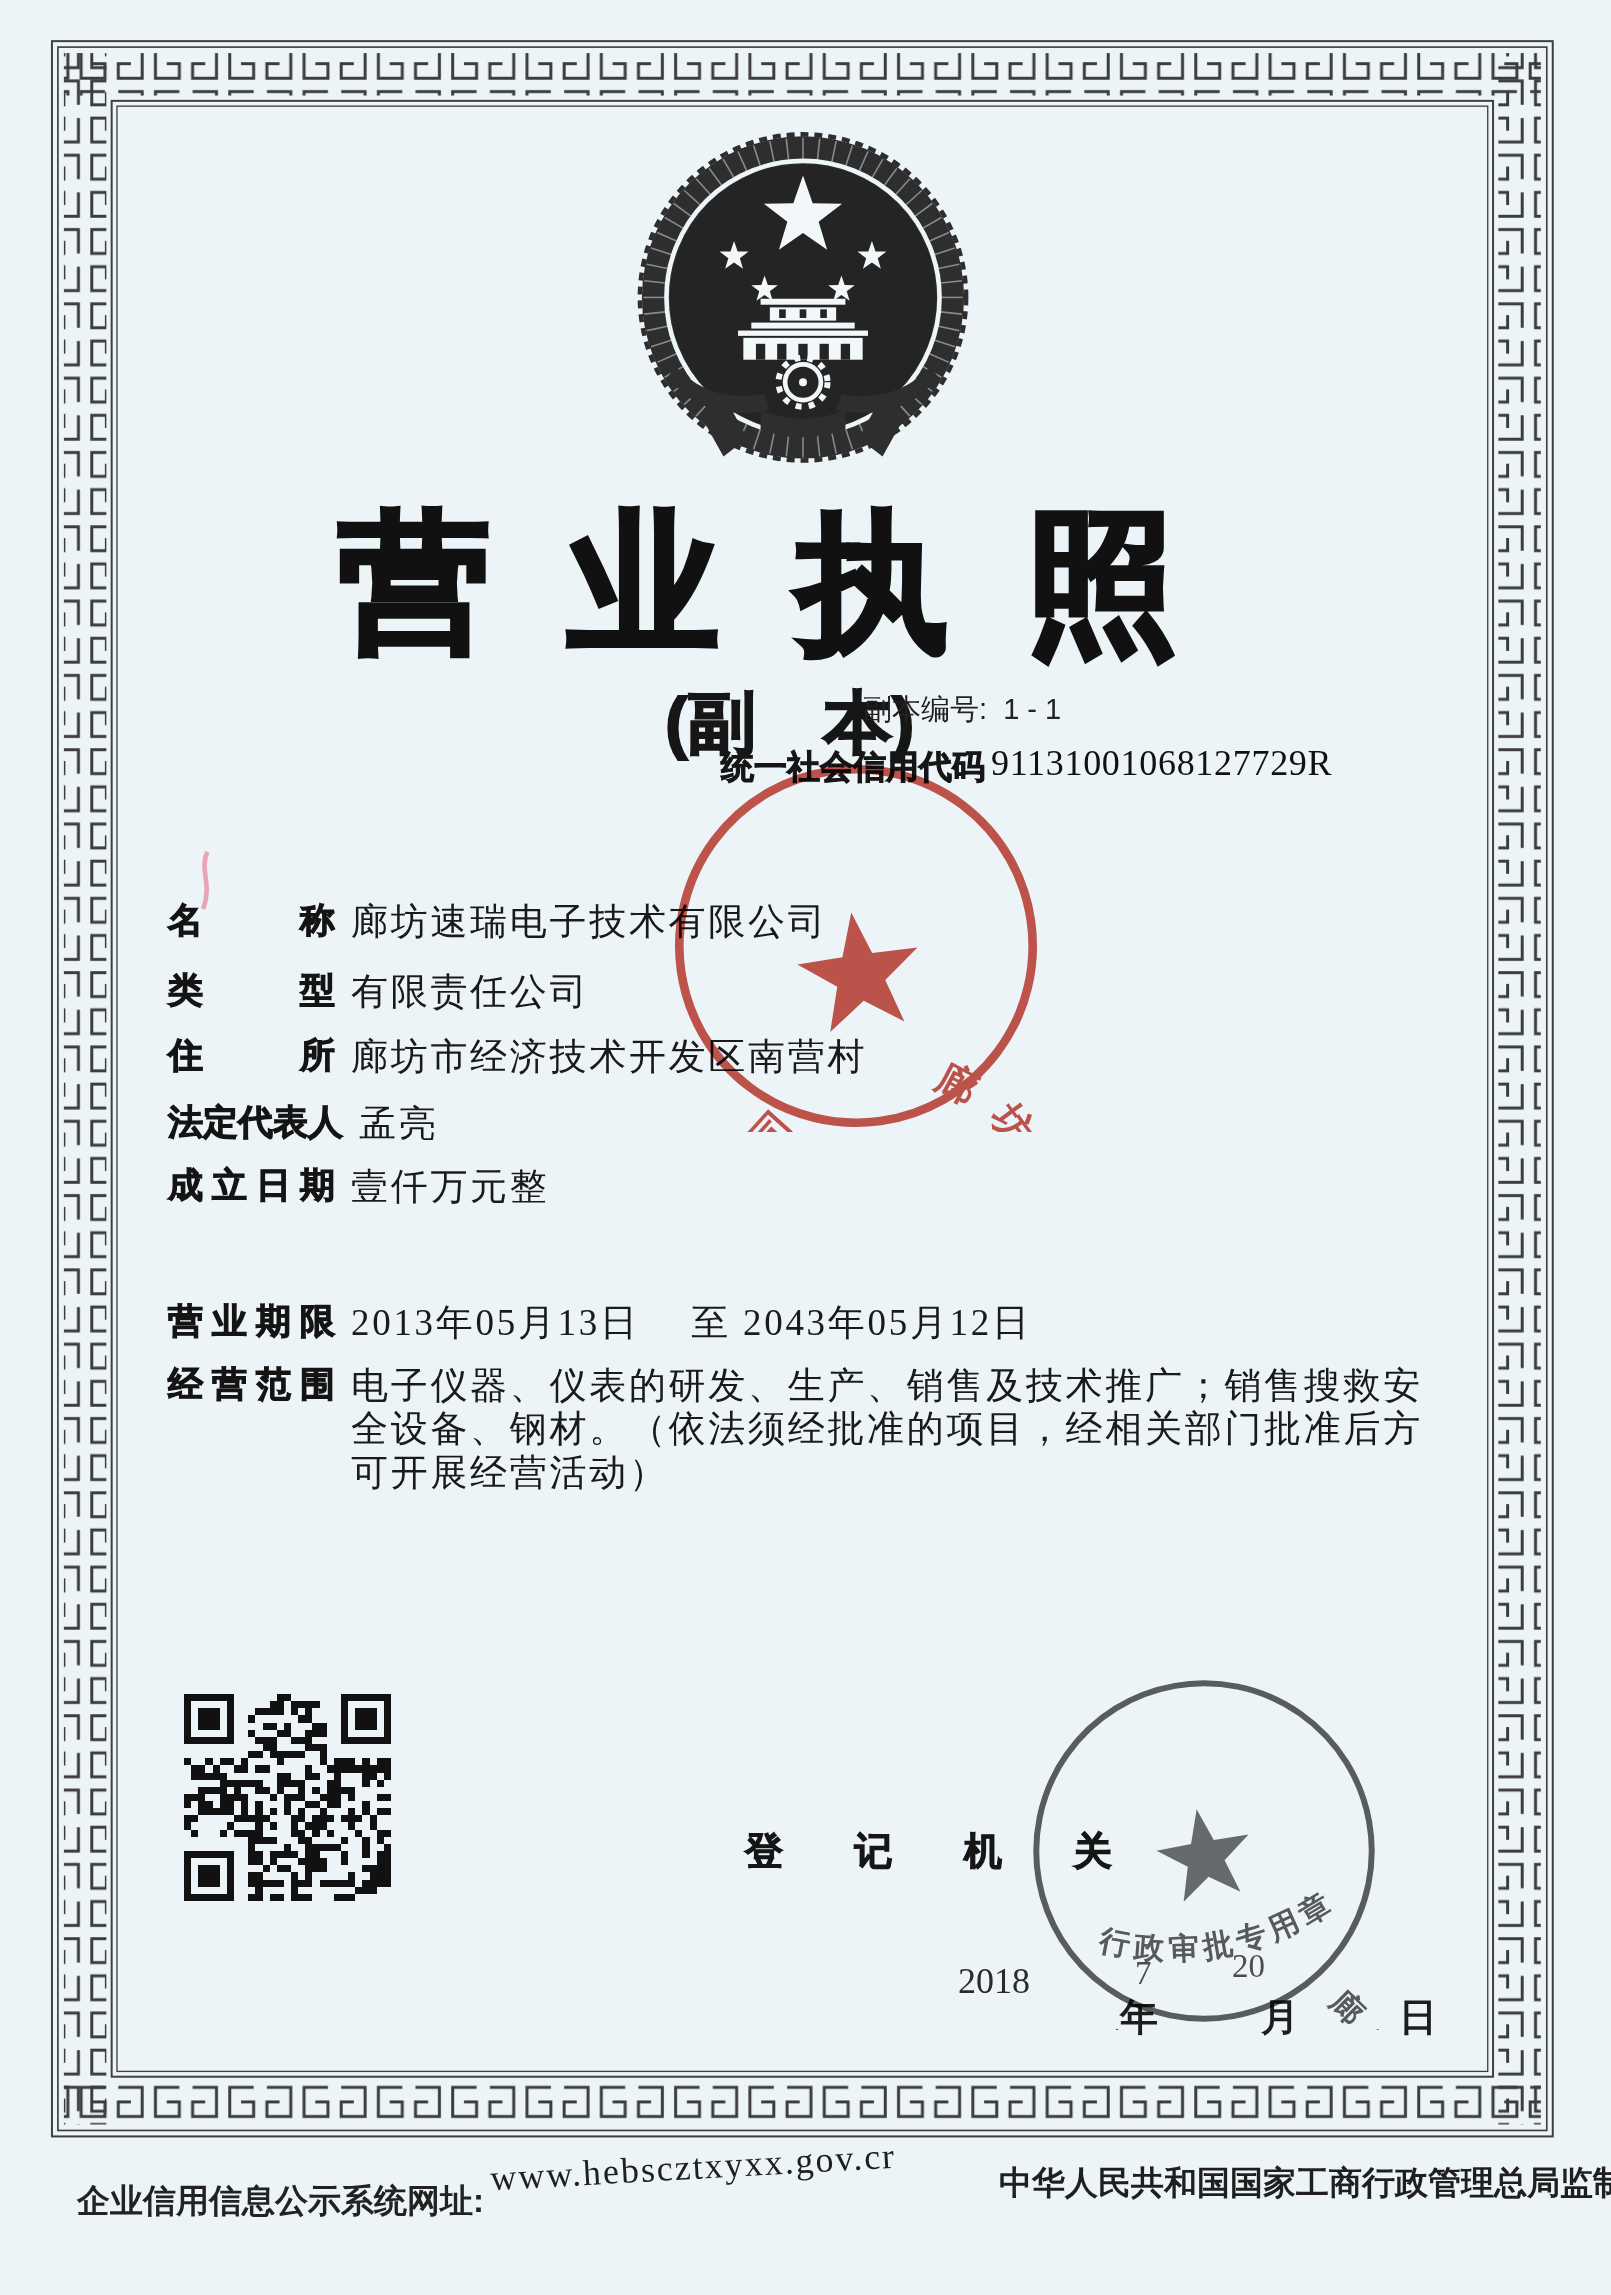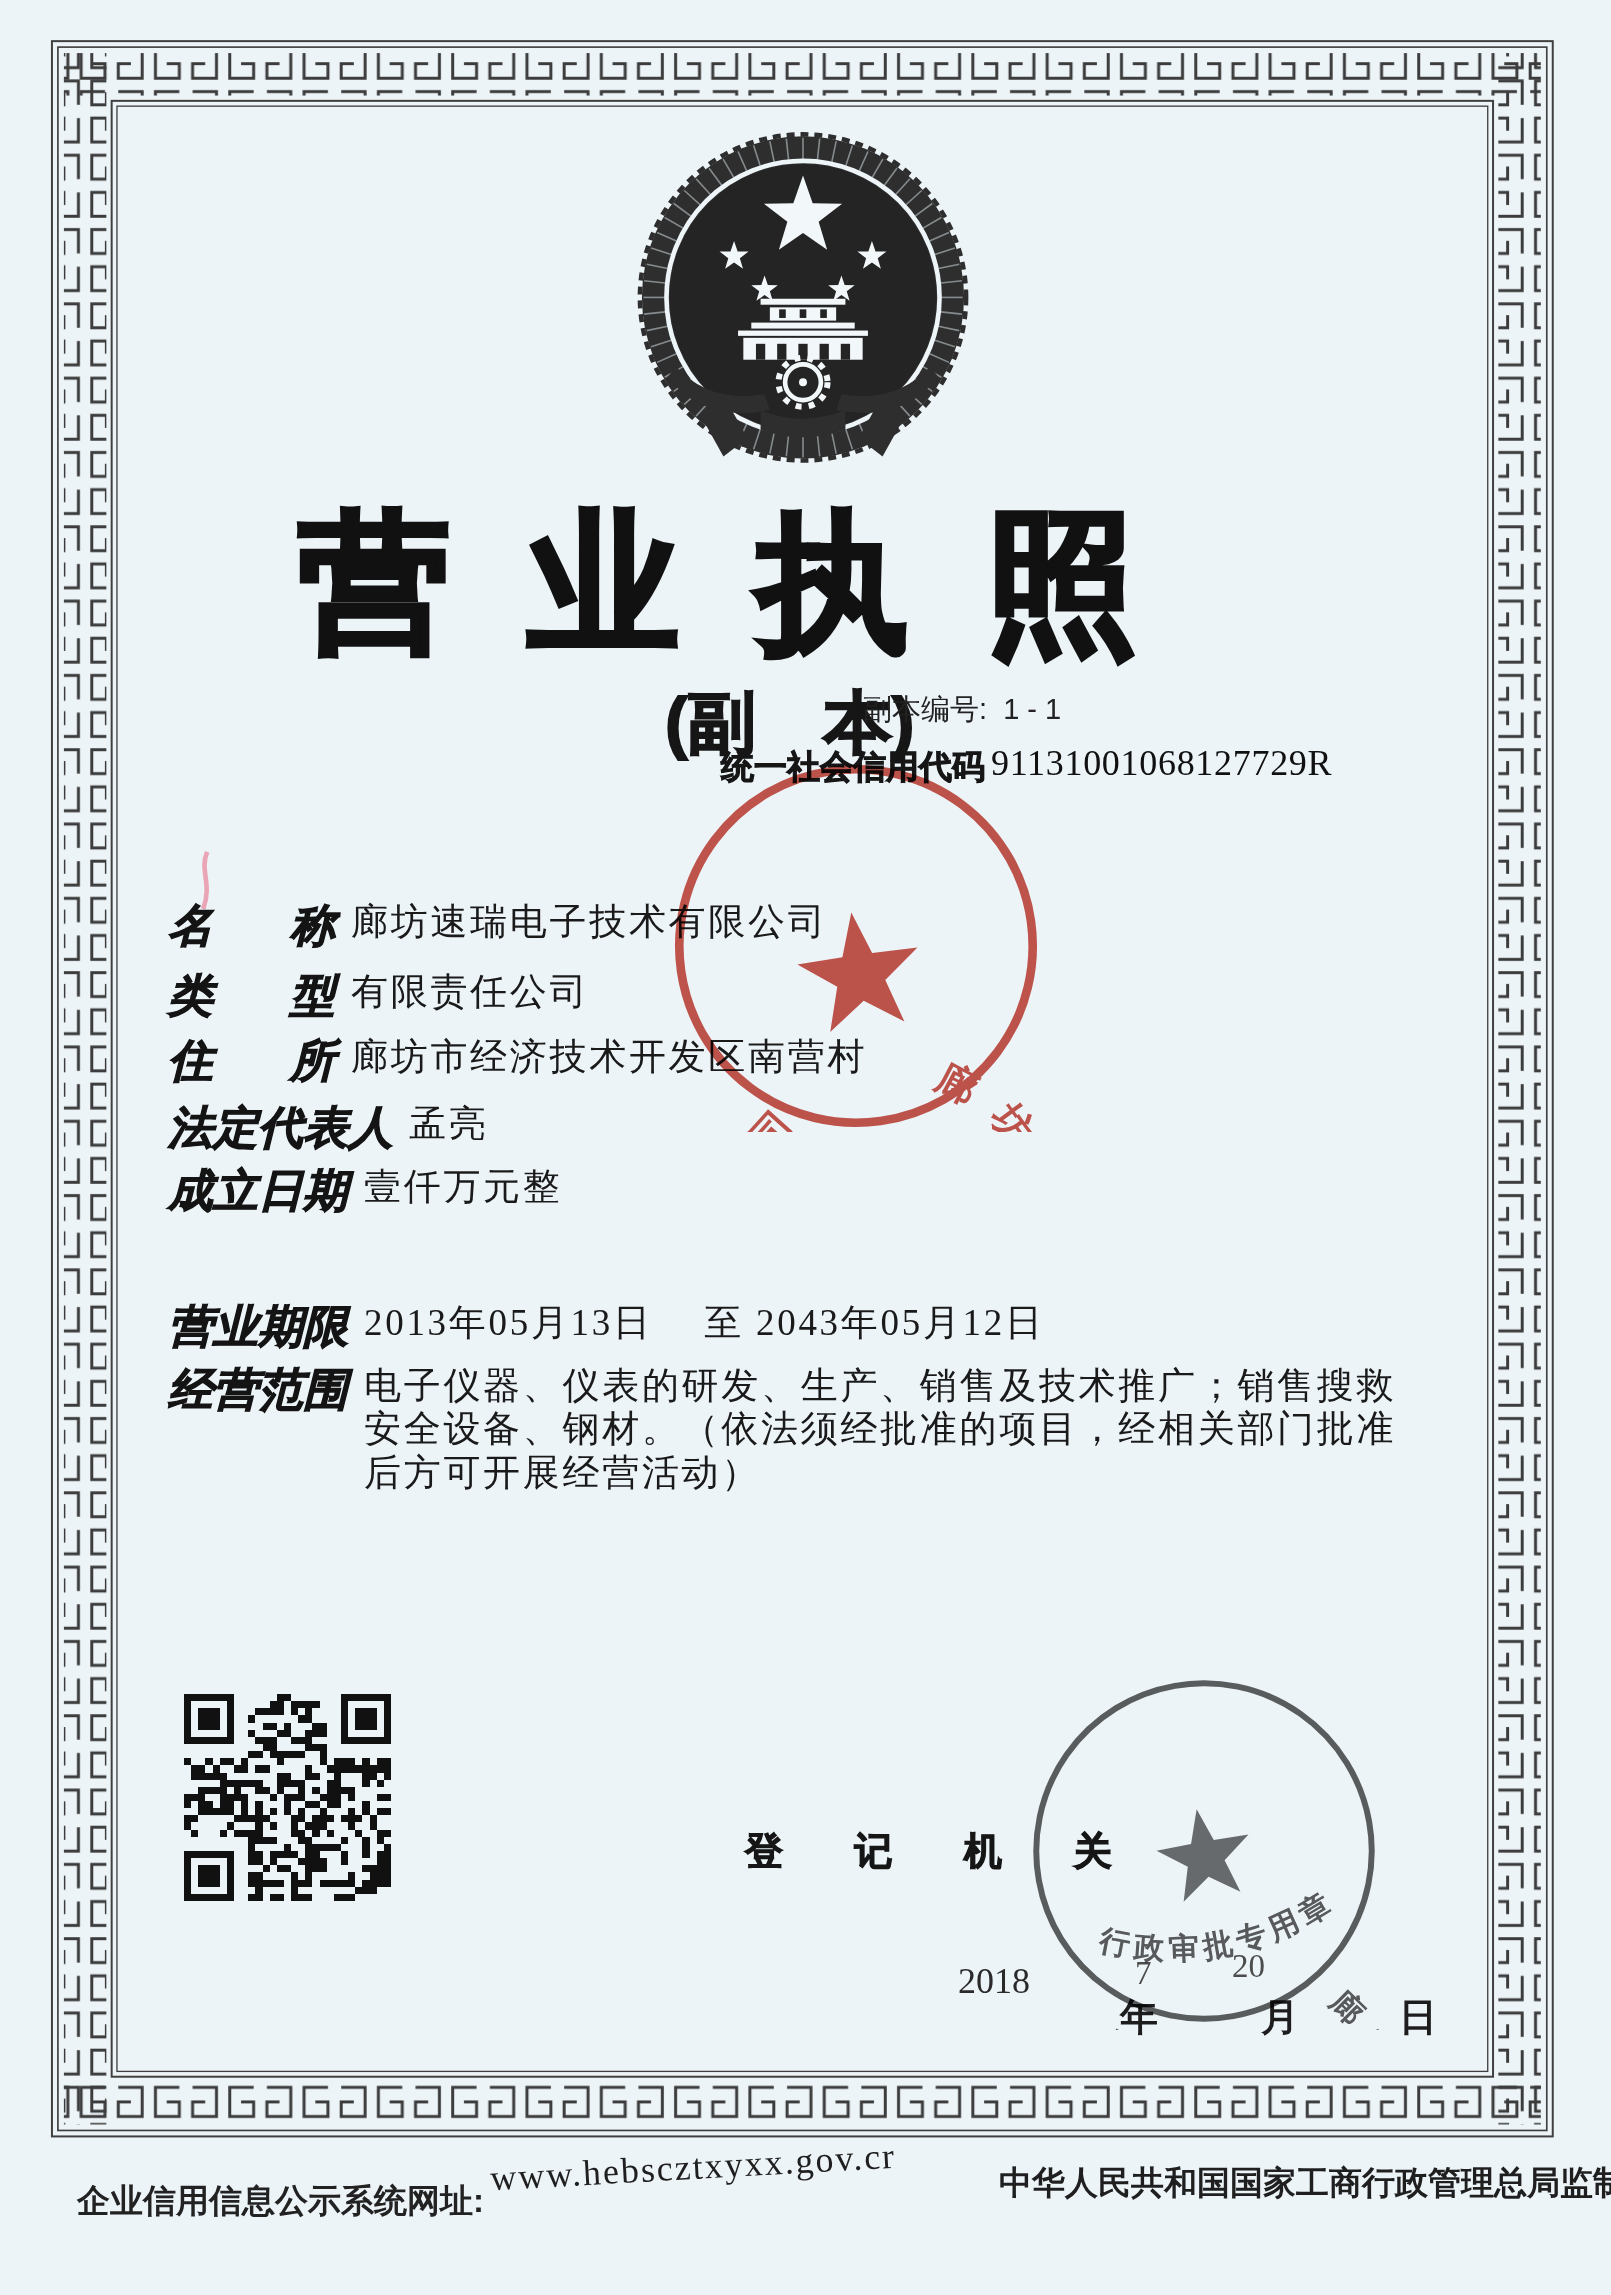--- a/index.html
+++ b/index.html
@@ -2,32 +2,32 @@
 <html style="font-size:10.6px"><head>
 <meta charset="utf-8">
 <style>
   html,body{margin:0;padding:0;background:#f4f6f7;}
   #page{position:relative;width:1612px;height:2295px;background:#edf4f8;overflow:hidden;
         font-family:"Liberation Sans","DejaVu Sans",sans-serif;color:#1c1c1c;}
   .abs{position:absolute;}
   svg{display:block;}
   
   .title{left:0;top:483px;width:1436px;text-align:center;font-size:151px;font-weight:900;
-         letter-spacing:78px;text-indent:78px;color:#111;-webkit-text-stroke:4.6px #111;white-space:nowrap;}
+         letter-spacing:78px;text-indent:78px;color:#111;-webkit-text-stroke:4.6px #111;white-space:nowrap;padding-left:40px;}
   .subtitle{left:665px;top:678px;font-size:68px;font-weight:900;color:#161616;
             -webkit-text-stroke:2px #161616;white-space:nowrap;}
   .copyno{left:863px;top:690px;font-size:29px;font-weight:400;color:#222;white-space:nowrap;}
   .cclabel{left:721px;top:745px;font-size:33px;font-weight:800;color:#161616;
            -webkit-text-stroke:1px #161616;white-space:nowrap;}
   .cccode{left:991px;top:742px;font-size:36px;font-family:"Liberation Serif","DejaVu Serif",serif;
           letter-spacing:0.7px;color:#111;white-space:nowrap;}
   
   .frow{left:168px;width:1261px;display:flex;align-items:flex-start;}
-  .flabel{flex:0 0 167px;font-size:45px;font-weight:800;color:#141414;-webkit-text-stroke:1.1px #141414;
-          text-align:justify;text-align-last:justify;line-height:1.15;white-space:nowrap;font-style:italic;}
+  .flabel{flex:0 0 167px;font-size:35px;font-weight:800;color:#141414;-webkit-text-stroke:1.1px #141414;
+          text-align:justify;text-align-last:justify;line-height:1.15;white-space:nowrap;}
   .fvalue{margin-left:16px;font-size:37px;color:#1a1a1a;
           font-family:"Liberation Serif","DejaVu Serif",serif;line-height:1.17;letter-spacing:2.7px;}
   .fvalue.wide{width:1092px;}
   
   .regauth{left:745px;top:1826px;font-size:38px;font-weight:800;color:#161616;
            -webkit-text-stroke:1.1px #161616;letter-spacing:30.5px;white-space:nowrap;}
   .year{left:958px;top:1960px;font-size:36px;font-family:Liberation Serif, serif;color:#2a2a2a;}
   .ymd{font-size:38px;font-weight:700;font-family:"Liberation Serif","DejaVu Serif",serif;color:#1d1d1d;}
   .m7{left:1135px;top:1955px;font-size:33px;font-family:"Liberation Serif","DejaVu Serif",serif;color:#4c4c4c;}
   .d20{left:1232px;top:1948px;font-size:33px;font-family:"Liberation Serif","DejaVu Serif",serif;color:#4c4c4c;}

